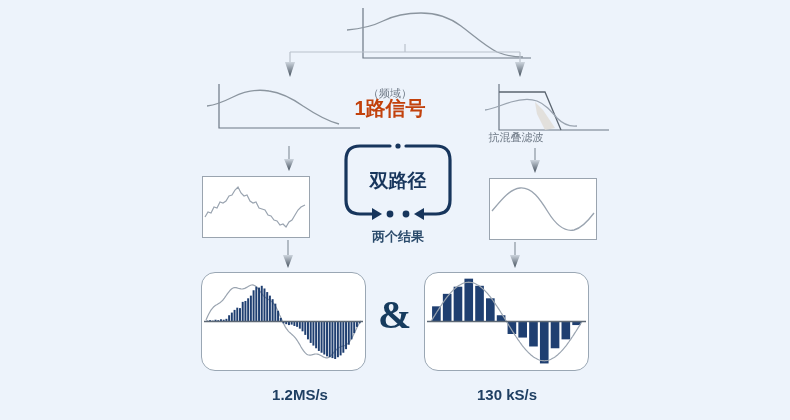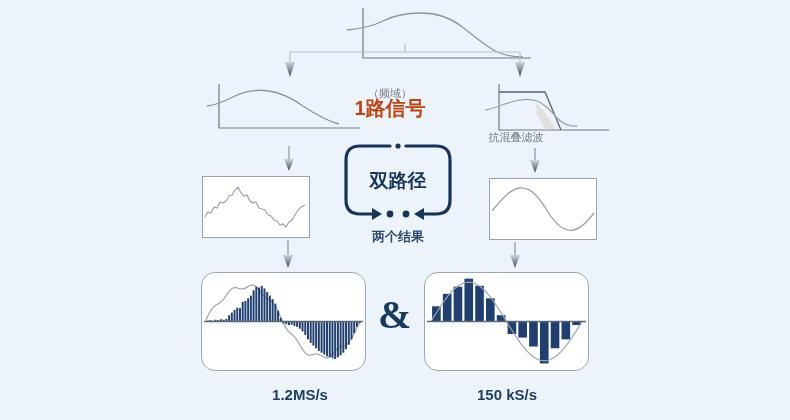--- a/index.html
+++ b/index.html
@@ -234,15 +234,15 @@
         <rect x="93.36" y="48.50" width="8.63" height="16.06" fill="#1f3f71"></rect>
         <rect x="104.15" y="48.50" width="8.63" height="24.99" fill="#1f3f71"></rect>
         <rect x="114.94" y="48.50" width="8.63" height="41.94" fill="#1f3f71"></rect>
         <rect x="125.72" y="48.50" width="8.63" height="26.77" fill="#1f3f71"></rect>
         <rect x="136.51" y="48.50" width="8.63" height="17.85" fill="#1f3f71"></rect>
         <rect x="147.29" y="48.50" width="8.63" height="3.57" fill="#1f3f71"></rect>
         <path d="M6.0,48.5 L6.9,47.0 L7.9,45.4 L8.8,43.9 L9.8,42.4 L10.7,40.8 L11.7,39.3 L12.6,37.8 L13.6,36.4 L14.5,34.9 L15.4,33.5 L16.4,32.1 L17.3,30.7 L18.3,29.3 L19.2,28.0 L20.2,26.7 L21.1,25.4 L22.0,24.2 L23.0,23.0 L23.9,21.8 L24.9,20.7 L25.8,19.7 L26.8,18.6 L27.7,17.7 L28.6,16.7 L29.6,15.9 L30.5,15.0 L31.5,14.2 L32.4,13.5 L33.4,12.8 L34.3,12.2 L35.3,11.7 L36.2,11.2 L37.1,10.7 L38.1,10.3 L39.0,10.0 L40.0,9.7 L40.9,9.5 L41.9,9.4 L42.8,9.3 L43.8,9.2 L44.7,9.3 L45.6,9.4 L46.6,9.5 L47.5,9.7 L48.5,10.0 L49.4,10.3 L50.4,10.7 L51.3,11.2 L52.2,11.7 L53.2,12.2 L54.1,12.8 L55.1,13.5 L56.0,14.2 L57.0,15.0 L57.9,15.9 L58.8,16.7 L59.8,17.7 L60.7,18.6 L61.7,19.7 L62.6,20.7 L63.6,21.8 L64.5,23.0 L65.5,24.2 L66.4,25.4 L67.3,26.7 L68.3,28.0 L69.2,29.3 L70.2,30.7 L71.1,32.1 L72.1,33.5 L73.0,34.9 L74.0,36.4 L74.9,37.8 L75.8,39.3 L76.8,40.8 L77.7,42.4 L78.7,43.9 L79.6,45.4 L80.6,47.0 L81.5,48.5 L82.4,50.0 L83.4,51.6 L84.3,53.1 L85.3,54.6 L86.2,56.2 L87.2,57.7 L88.1,59.2 L89.1,60.6 L90.0,62.1 L90.9,63.5 L91.9,64.9 L92.8,66.3 L93.8,67.7 L94.7,69.0 L95.7,70.3 L96.6,71.6 L97.5,72.8 L98.5,74.0 L99.4,75.2 L100.4,76.3 L101.3,77.3 L102.3,78.4 L103.2,79.3 L104.2,80.3 L105.1,81.1 L106.0,82.0 L107.0,82.8 L107.9,83.5 L108.9,84.2 L109.8,84.8 L110.8,85.3 L111.7,85.8 L112.6,86.3 L113.6,86.7 L114.5,87.0 L115.5,87.3 L116.4,87.5 L117.4,87.6 L118.3,87.7 L119.3,87.8 L120.2,87.7 L121.1,87.6 L122.1,87.5 L123.0,87.3 L124.0,87.0 L124.9,86.7 L125.9,86.3 L126.8,85.8 L127.7,85.3 L128.7,84.8 L129.6,84.2 L130.6,83.5 L131.5,82.8 L132.5,82.0 L133.4,81.1 L134.3,80.3 L135.3,79.3 L136.2,78.4 L137.2,77.3 L138.1,76.3 L139.1,75.2 L140.0,74.0 L141.0,72.8 L141.9,71.6 L142.8,70.3 L143.8,69.0 L144.7,67.7 L145.7,66.3 L146.6,64.9 L147.6,63.5 L148.5,62.1 L149.4,60.6 L150.4,59.2 L151.3,57.7 L152.3,56.2 L153.2,54.6 L154.2,53.1 L155.1,51.6 L156.1,50.0 L157.0,48.5" fill="none" stroke="#9aa4b0" stroke-width="1.2"></path>
         <line x1="2" y1="48.5" x2="161" y2="48.5" stroke="#5d6874" stroke-width="1.3"></line>
       </svg>
   </div>
-  <div class="lbl lbl-rate" style="left:423px;top:385px;width:168px;">150 kS/s</div>
+  <div class="lbl lbl-rate" style="left:423px;top:385px;width:168px;">130 kS/s</div>
 
 </div>
 
 </body></html>

